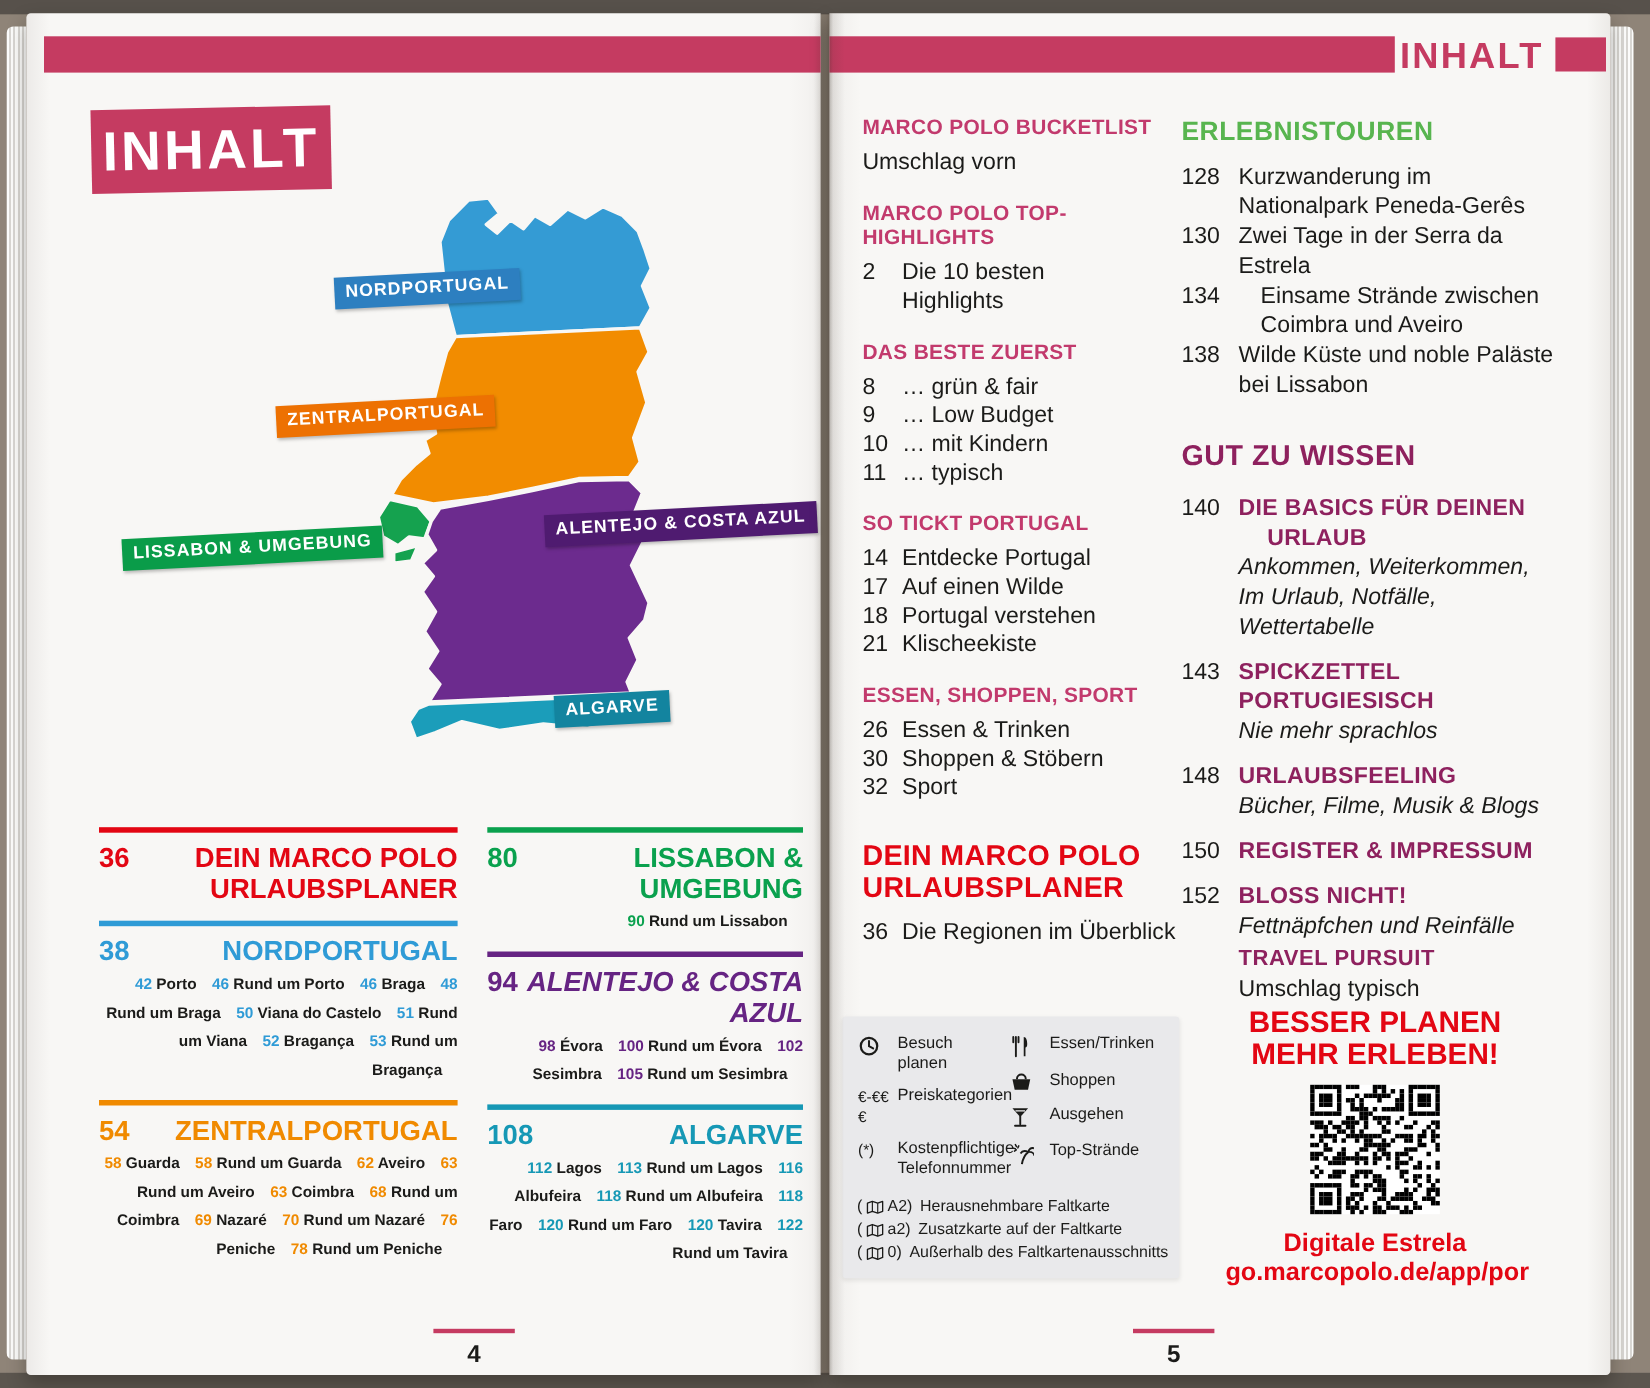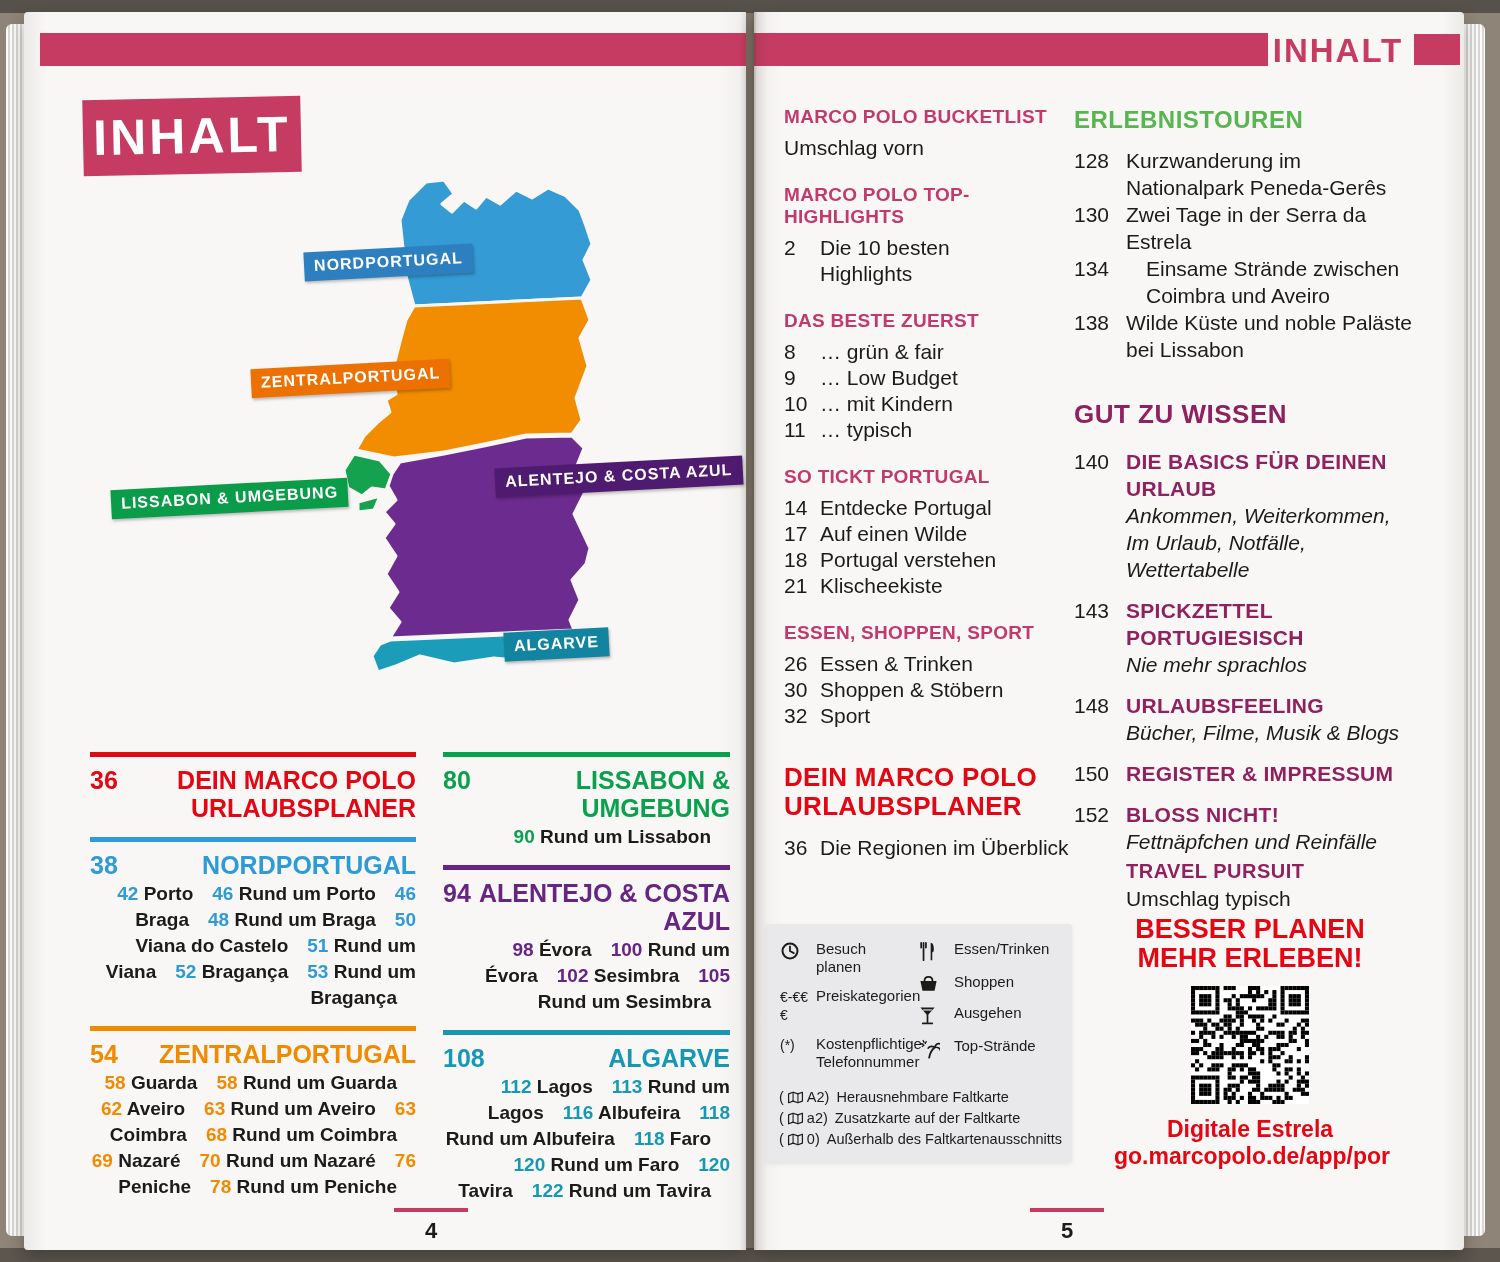--- a/index.html
+++ b/index.html
@@ -24,21 +24,21 @@
   .map-wrap{position:absolute;left:310px;top:138px;width:320px;height:540px;}
   .map-label{position:absolute;padding:5px 10px 6px;color:#fff;font-weight:700;font-size:16px;letter-spacing:1px;
     white-space:nowrap;transform:rotate(-3deg);box-shadow:1px 2px 3px rgba(0,0,0,.25);}
   .toc-col{position:absolute;top:740px;}
   #toc-col-1{left:66px;width:326px;}
   #toc-col-2{left:419px;width:287px;}
   .toc-section{margin-bottom:15px;}
   .toc-rule{height:5px;margin-bottom:9px;}
   .toc-head{display:flex;justify-content:space-between;font-weight:700;font-size:25px;line-height:28px;}
   .toc-title{text-align:right;}
-  .toc-entries{text-align:right;font-size:19px;line-height:26px;font-weight:700;margin-top:2px;}
+  .toc-entries{text-align:right;font-size:14px;line-height:26px;font-weight:700;margin-top:2px;}
   .toc-entries .et{color:#1b1b19;}
   .pagenum{position:absolute;text-align:center;width:74px;}
   .pn-line{height:4px;background:#c53b61;margin-bottom:6px;}
   .pn{font-weight:700;font-size:22px;}
 
   
   .topbar-right{position:absolute;left:0;top:21px;width:514px;height:33px;}
   .running-head{position:absolute;left:518px;top:20px;width:132px;text-align:center;
     font-weight:700;font-size:33px;letter-spacing:2px;}
   .head-block{position:absolute;left:660px;top:22px;width:46px;height:31px;}
@@ -147,21 +147,21 @@
               <div>LISSABON &amp;</div>
               <div>UMGEBUNG</div>
             </span>
           </div>
           <div class="toc-entries"><span class="en" style="color: rgb(10, 161, 78);">90</span> <span class="et">Rund um Lissabon</span>  </div>
         </div>
         <div class="toc-section">
           <div class="toc-rule" style="background: rgb(102, 36, 131);"></div>
           <div class="toc-head">
             <span class="toc-num" style="color: rgb(102, 36, 131);">94</span>
-            <span class="toc-title" style="color: rgb(102, 36, 131);">
+            <span class="toc-title" style="color: rgb(102, 36, 131); font-style: italic;">
               <div>ALENTEJO &amp; COSTA</div>
               <div>AZUL</div>
             </span>
           </div>
           <div class="toc-entries"><span class="en" style="color: rgb(102, 36, 131);">98</span> <span class="et">Évora</span>  <span class="en" style="color: rgb(102, 36, 131);">100</span> <span class="et">Rund um Évora</span>  <span class="en" style="color: rgb(102, 36, 131);">102</span> <span class="et">Sesimbra</span>  <span class="en" style="color: rgb(102, 36, 131);">105</span> <span class="et">Rund um Sesimbra</span>  </div>
         </div>
         <div class="toc-section">
           <div class="toc-rule" style="background: rgb(22, 152, 181);"></div>
           <div class="toc-head">
             <span class="toc-num" style="color: rgb(22, 152, 181);">108</span>
@@ -319,21 +319,21 @@
               <div class="ln">bei Lissabon</div>
             </div>
           </div>
         </div>
       <div id="rp-gut">
           <div class="gsec-h" style="color: rgb(142, 33, 94);">GUT ZU WISSEN</div>
           <div class="gitem">
             <div>140</div>
             <div>
               <div class="t ln" style="color: rgb(142, 33, 94);">DIE BASICS FÜR DEINEN</div>
-              <div class="t ln" style="color: rgb(142, 33, 94);">URLAUB</div>
+              <div class="t ln" style="color: rgb(142, 33, 94); margin-left: 26px;">URLAUB</div>
               <div class="s ln">Ankommen, Weiterkommen,</div>
               <div class="s ln">Im Urlaub, Notfälle,</div>
               <div class="s ln">Wettertabelle</div>
             </div>
           </div>
           <div class="gitem">
             <div>143</div>
             <div>
               <div class="t ln" style="color: rgb(142, 33, 94);">SPICKZETTEL</div>
               <div class="t ln" style="color: rgb(142, 33, 94);">PORTUGIESISCH</div>

